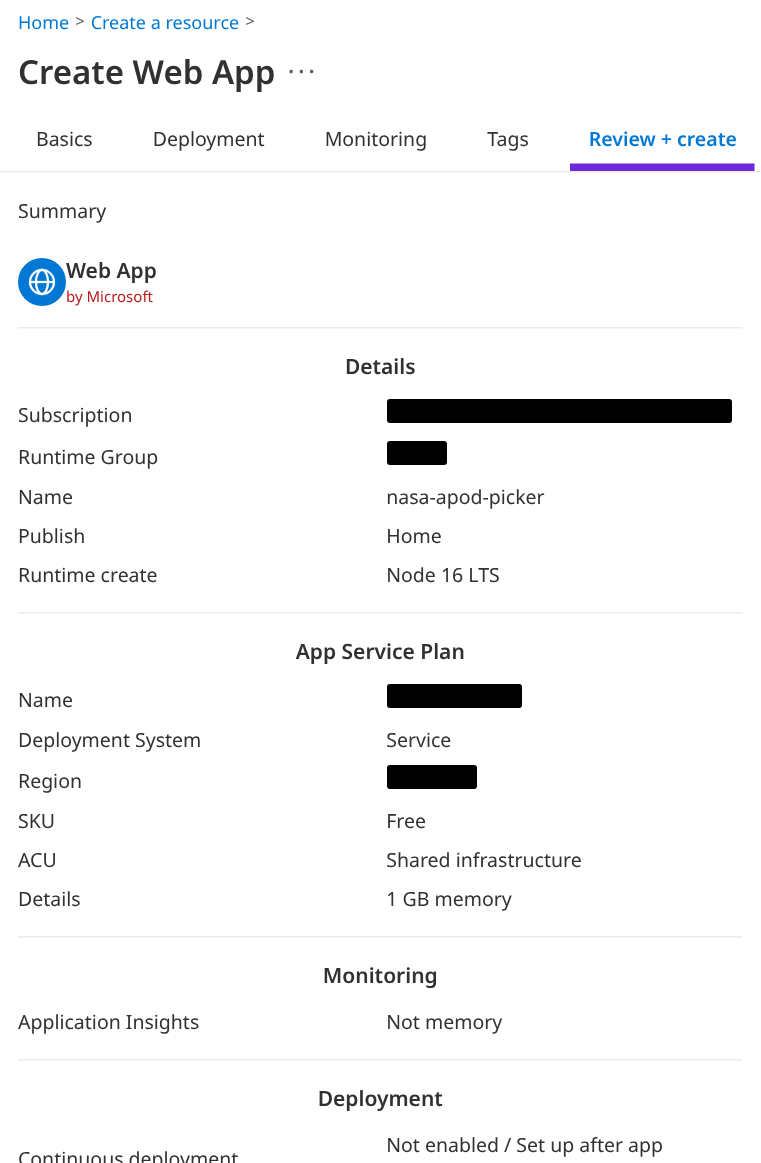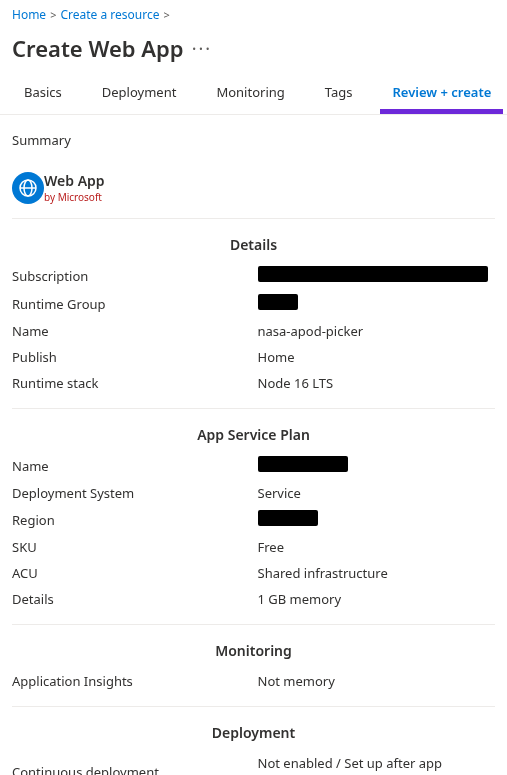--- a/index.html
+++ b/index.html
@@ -216,21 +216,21 @@
       </tr>
       <tr>
         <td>Name</td>
         <td>nasa-apod-picker</td>
       </tr>
       <tr>
         <td>Publish</td>
         <td>Home</td>
       </tr>
       <tr>
-        <td>Runtime stack</td>
+        <td>Runtime create</td>
         <td>Node 16 LTS</td>
       </tr>
     </tbody>
   </table>
 
   <hr class="divider">
 
   <div class="section-title">App Service Plan</div>
   <table class="details-table">
     <tbody>

